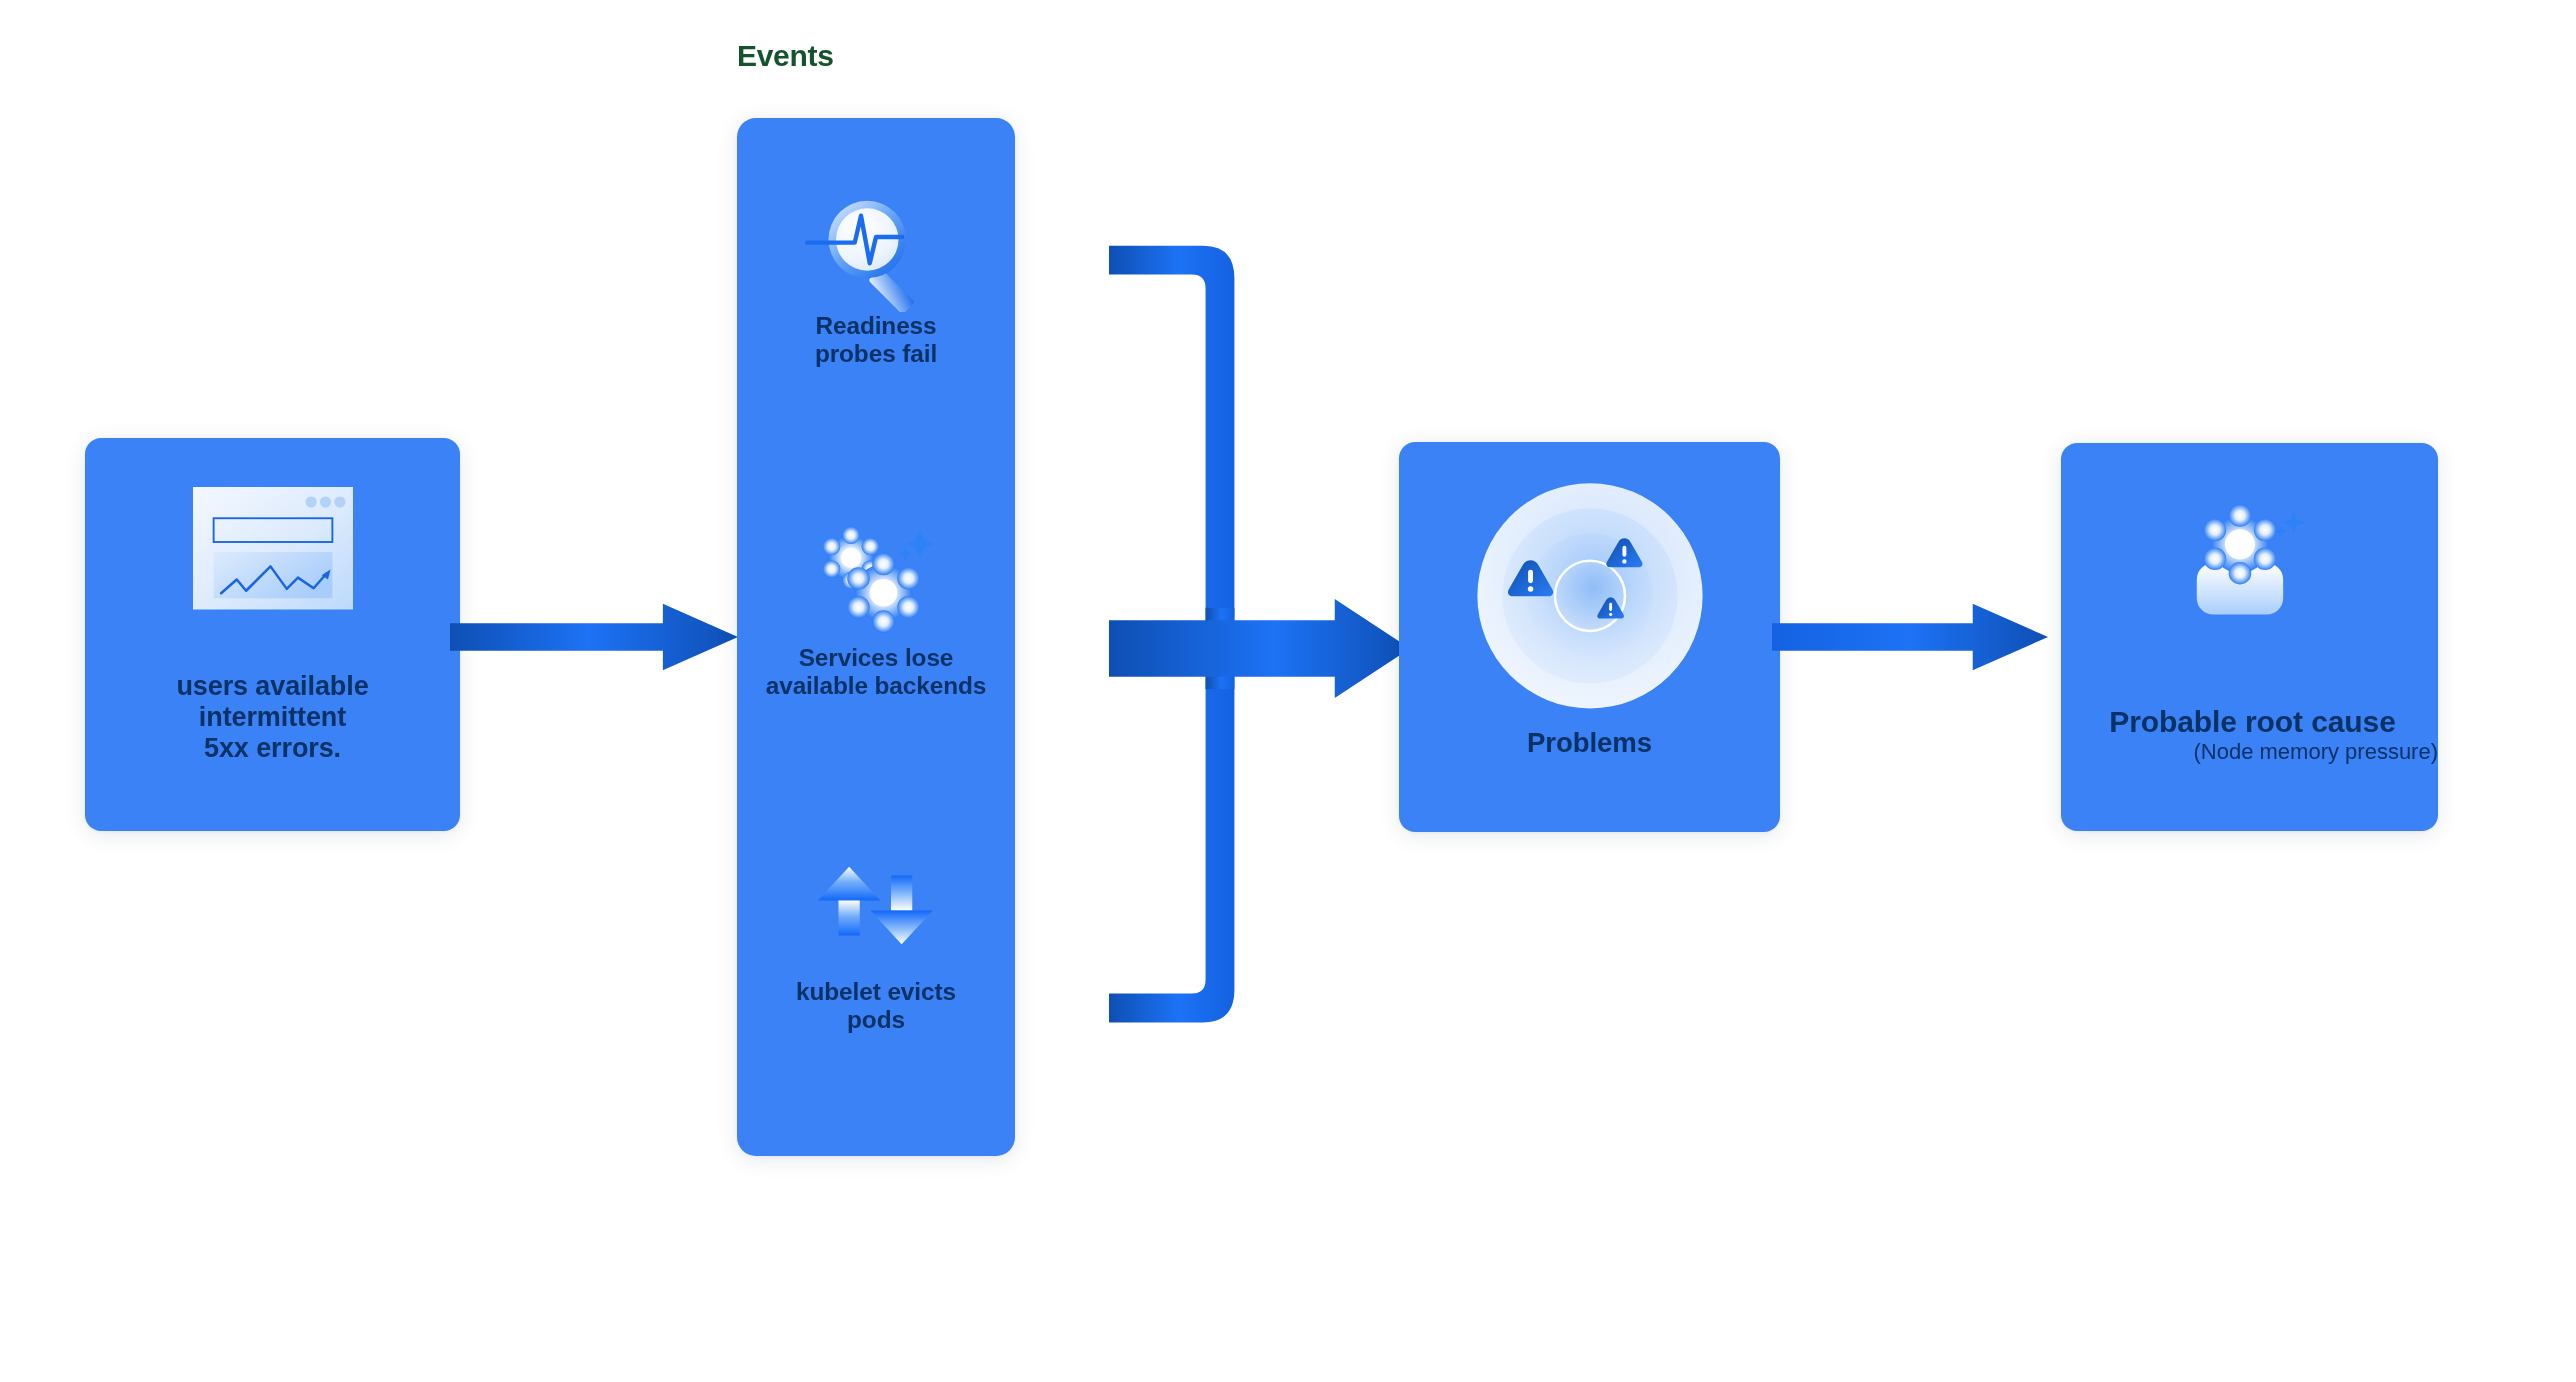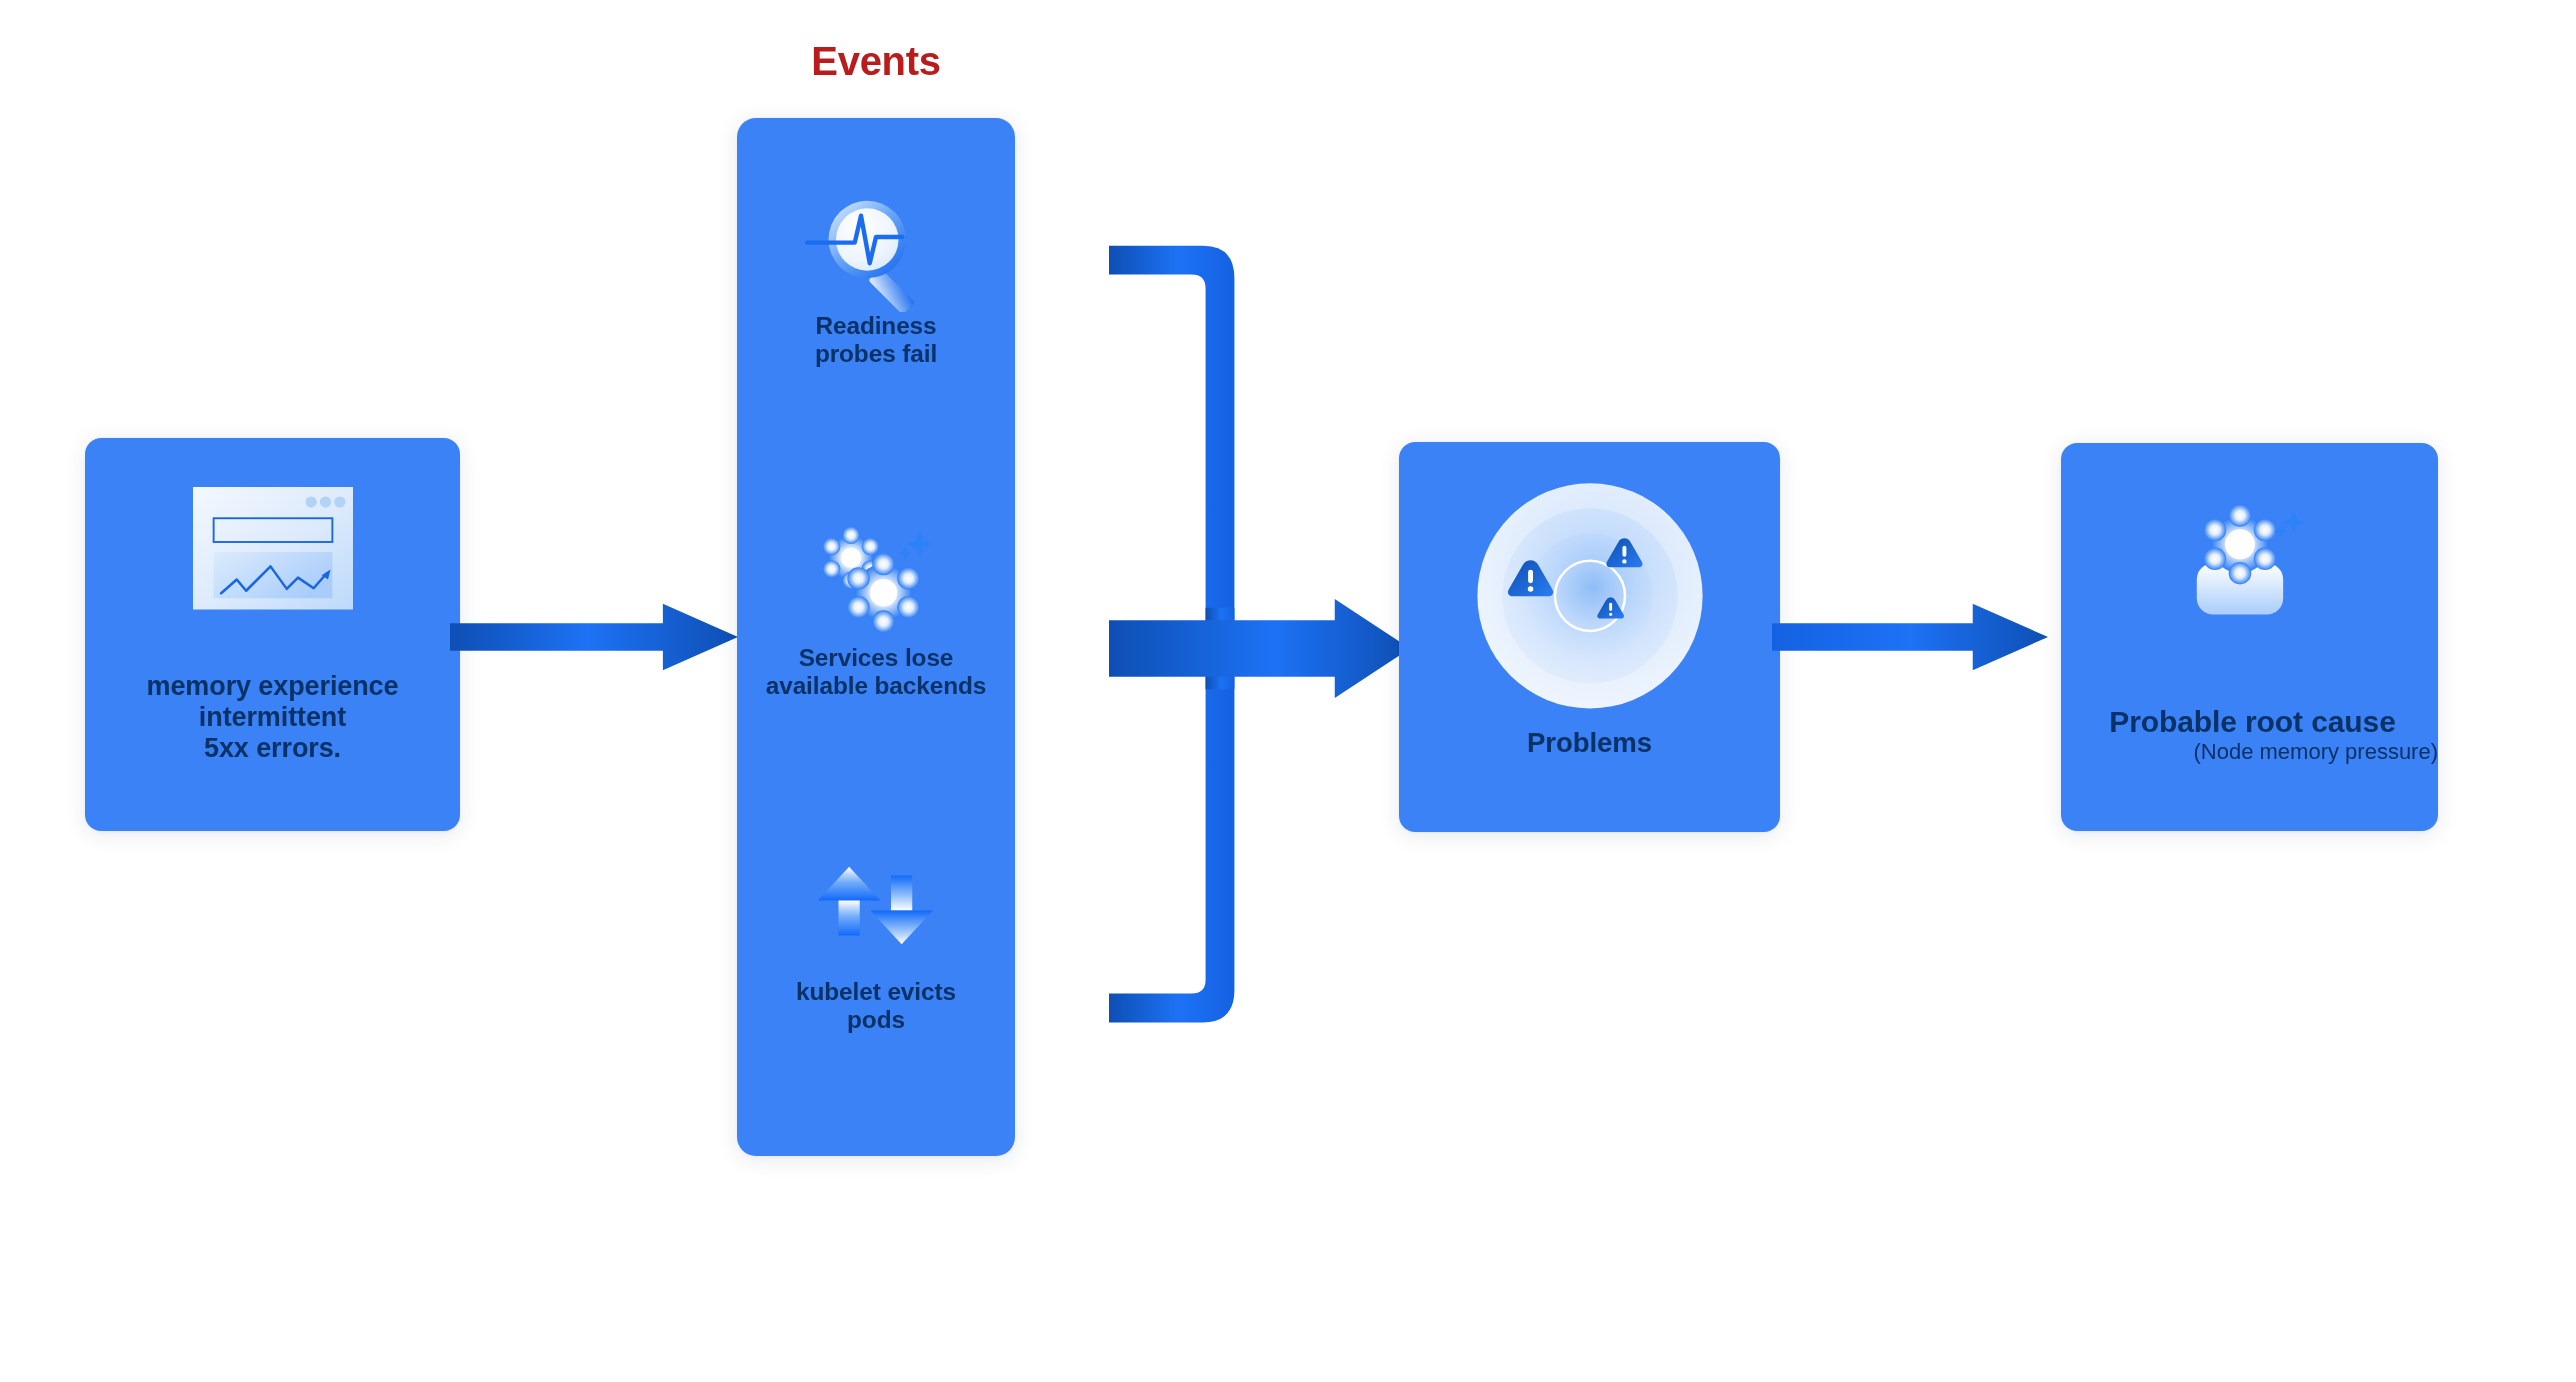--- a/index.html
+++ b/index.html
@@ -35,25 +35,24 @@
   .card-sublabel{
     color:#0a3266;
     font-weight:400;
     text-align:right;
     line-height:1.2;
   }
 
   
   .section-title{
     position:absolute;
-    color:#b91c1c;
-    font-size:40px;
+    color:#14532d;
+    font-size:30px;
     font-weight:700;
     letter-spacing:-0.3px;
-    text-align:center;
     white-space:nowrap;
   }
 
   
   #card-impact{ left:85px; top:438px; width:375px; height:393px; }
   #impact-icon{
     position:absolute; left:50%; top:49px;
     transform:translateX(-50%);
     width:160px; height:123px;
   }
@@ -147,21 +146,21 @@
         <circle cx="212" cy="24" r="9" fill="#b3d2f7"></circle>
         <circle cx="235" cy="24" r="9" fill="#b3d2f7"></circle>
         <rect x="33" y="50" width="190" height="38" fill="none" stroke="#1866e0" stroke-width="3"></rect>
         <rect x="33" y="104" width="190" height="74" fill="url(#panelGrad)"></rect>
         <polyline points="45,170 70,148 85,166 124,127 150,163 168,145 193,162 214,138" fill="none" stroke="#1866e0" stroke-width="4" stroke-linecap="round" stroke-linejoin="round"></polyline>
         <polygon points="220,132 206,141 216,148" fill="#1866e0"></polygon>
       </svg>
     </div>
 
     <div class="card-label" id="impact-label">
-      <div>memory experience</div>
+      <div>users available</div>
       <div>intermittent</div>
       <div>5xx errors.</div>
     </div>
   </div>
 
   <div class="connector" id="conn-1">
     <svg viewBox="0 0 460 118" preserveAspectRatio="none">
       <defs>
         <linearGradient id="arrGrad1" x1="0" y1="0" x2="1" y2="0">
           <stop offset="0%" stop-color="#0e4fb4"></stop>

